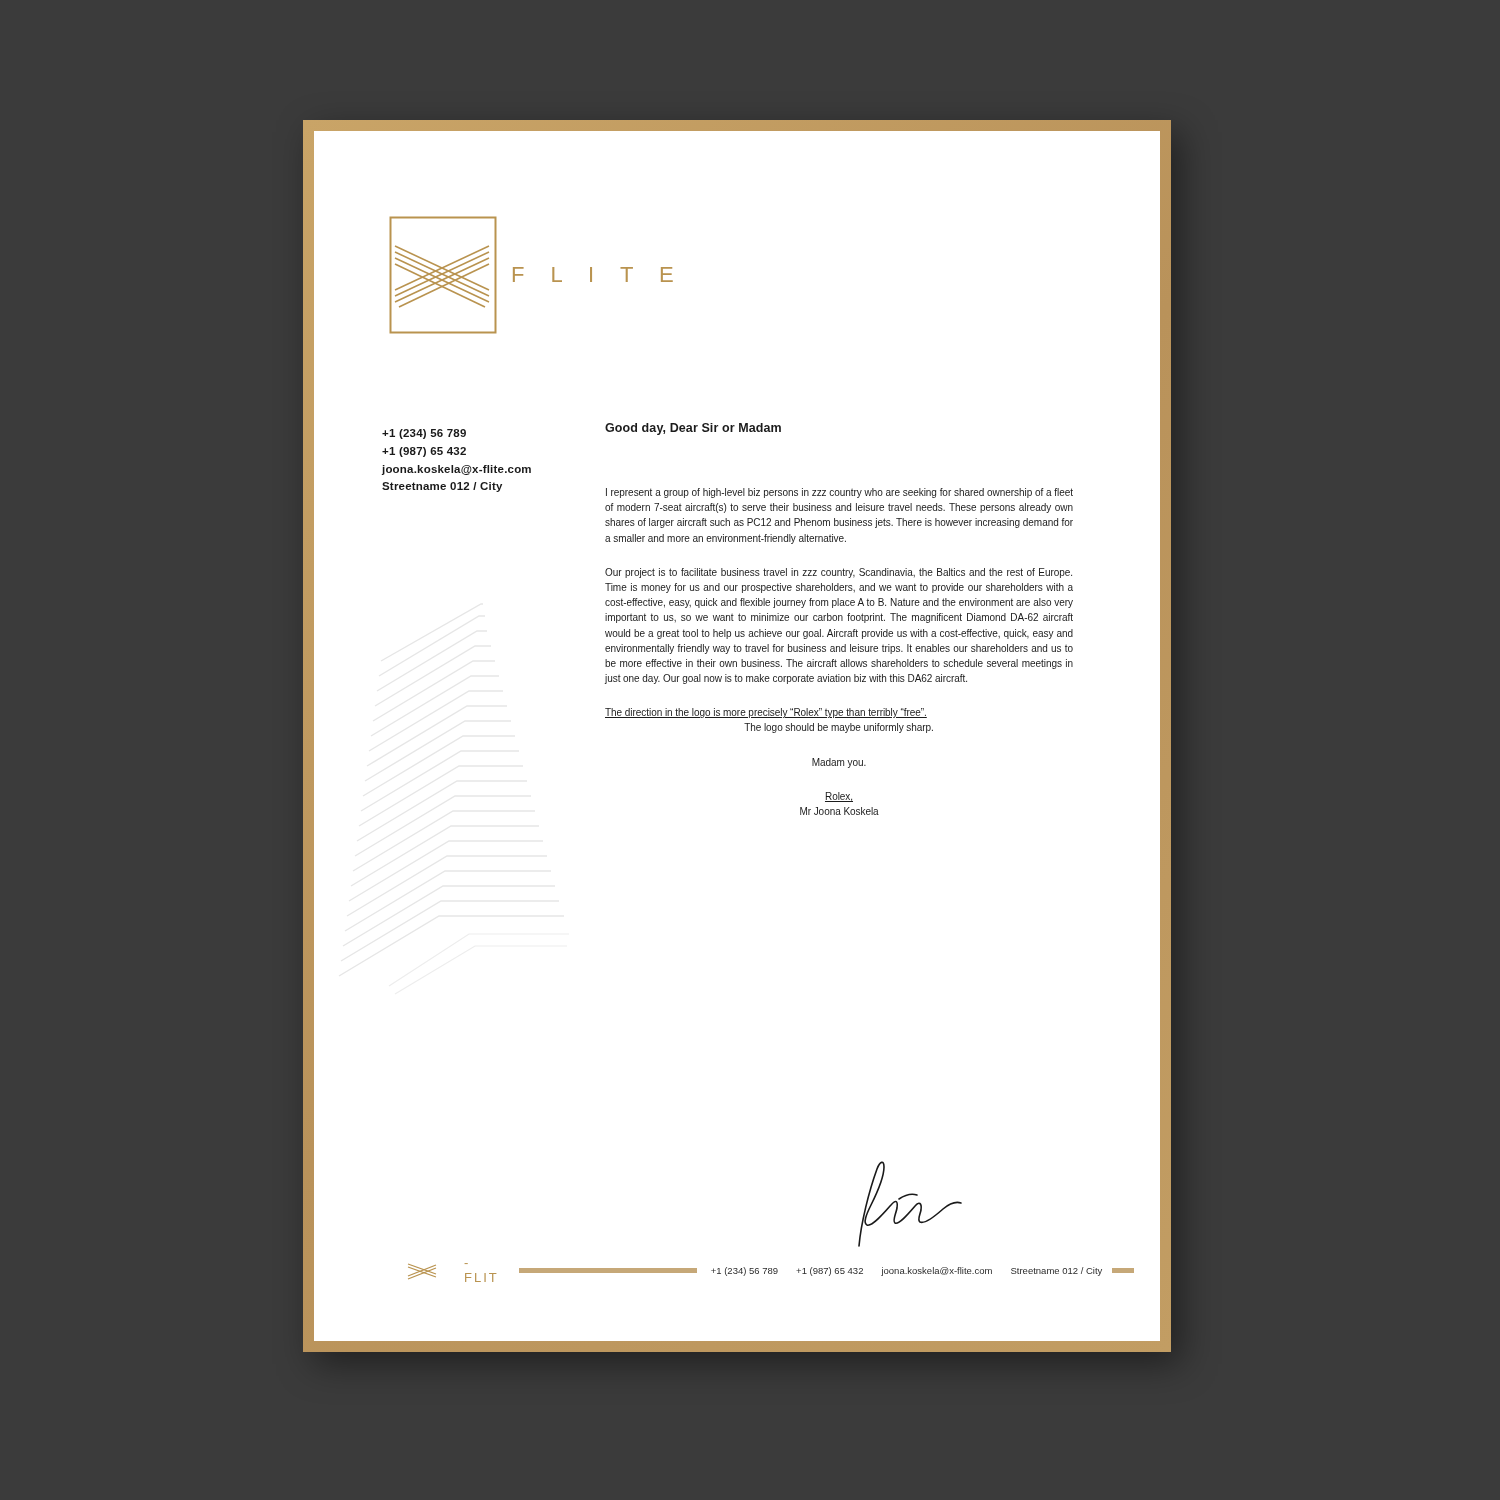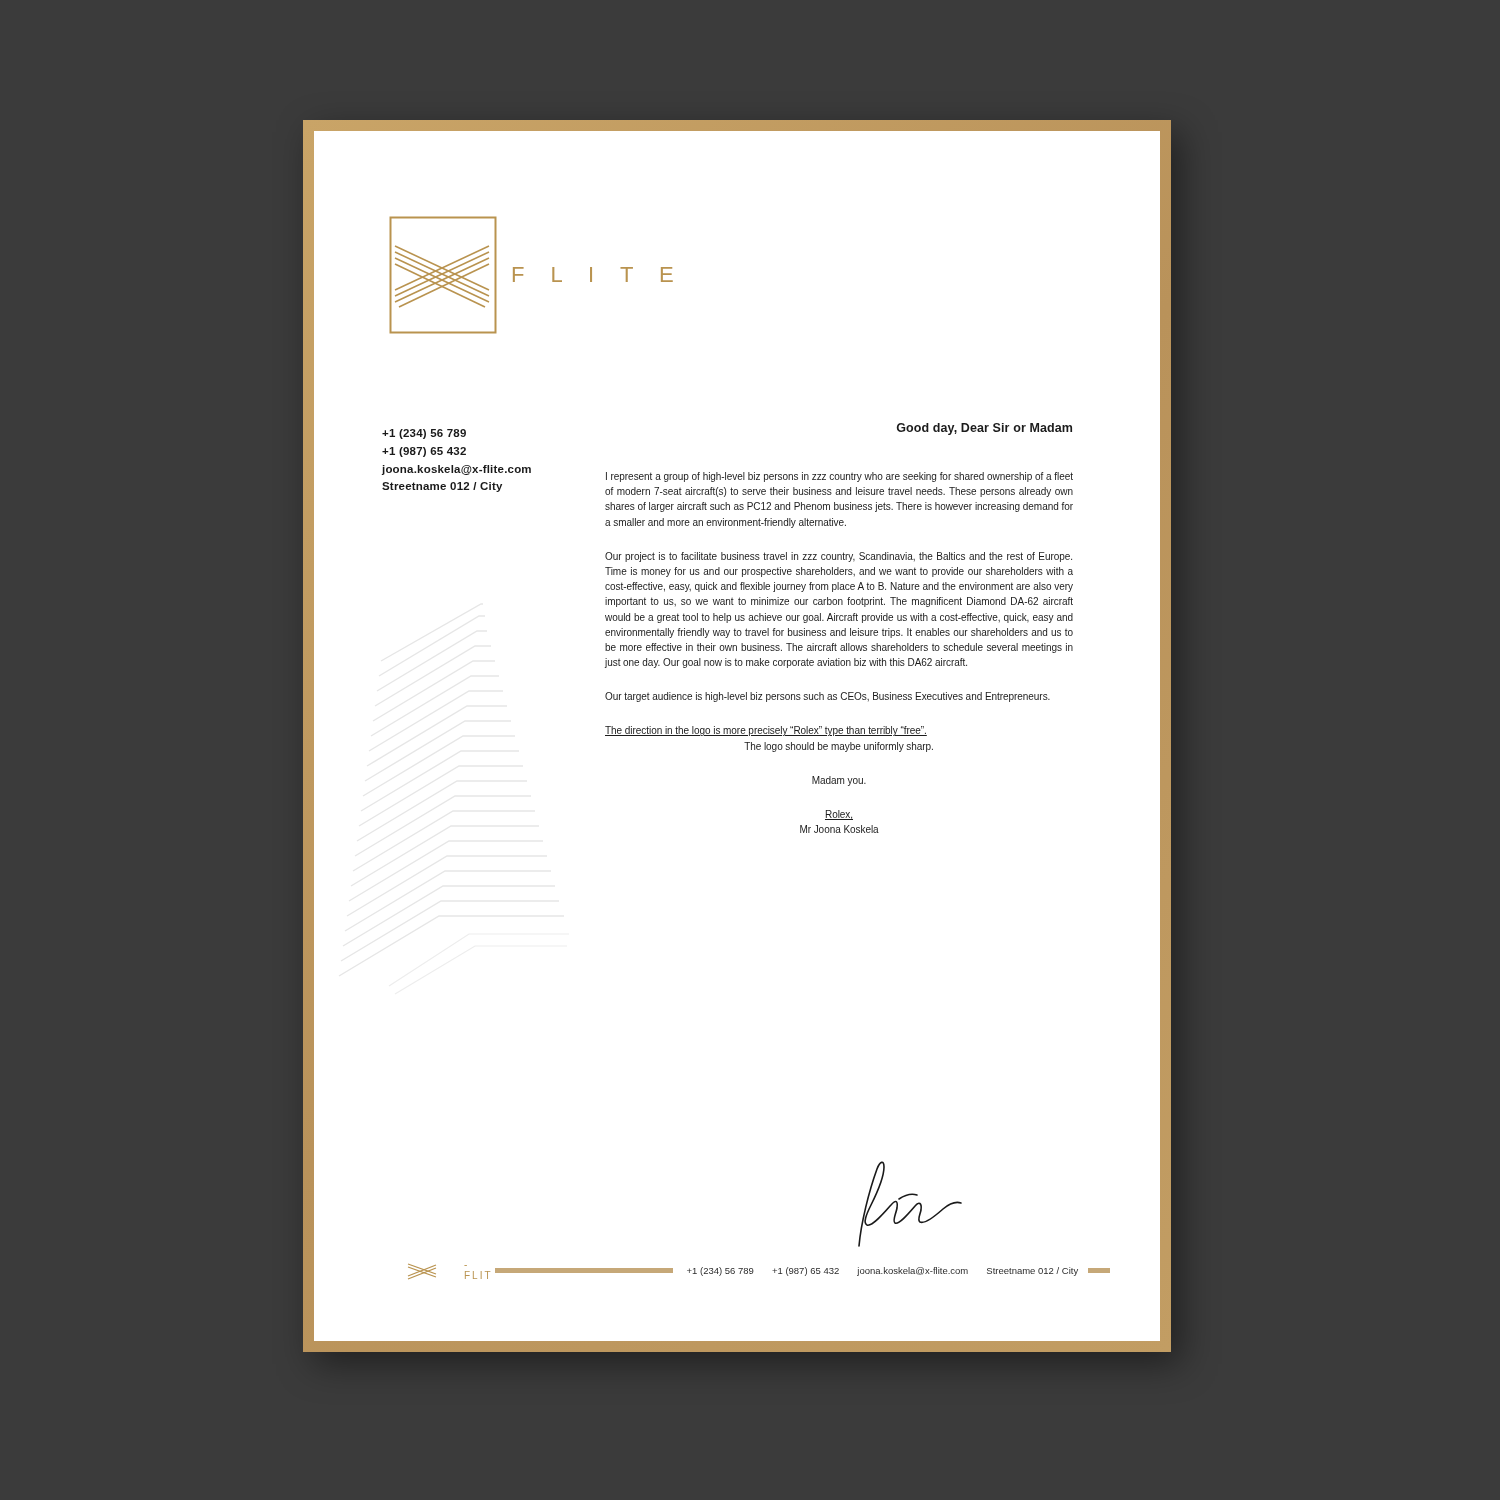--- a/index.html
+++ b/index.html
@@ -101,23 +101,22 @@
   .letter {
     position: absolute;
     left: 291px;
     top: 290px;
     width: 468px;
     color: #1c1c1c;
   }
   .salutation {
     font-size: 12.5px;
     font-weight: bold;
-    margin-bottom: 34px;
+    margin-bottom: 50px;
     letter-spacing: 0.1px;
-    text-align: right;
   }
   .para {
     font-size: 10px;
     line-height: 1.52;
     text-align: justify;
     margin: 0 0 19px 0;
     letter-spacing: -0.05px;
   }
   .para.nojust {
     text-align: center;
@@ -147,25 +146,25 @@
     align-items: center;
     padding-left: 92px;
     padding-right: 70px;
   }
   .footer-logo {
     width: 56px;
     height: 20px;
     flex: none;
   }
   .footer-word {
-    font-size: 10px;
+    font-size: 13px;
     letter-spacing: 2px;
     color: #b9934f;
     margin-left: 2px;
-    margin-right: 2px;
+    margin-right: 20px;
   }
   .footer-bar {
     height: 5px;
     background: #c6a878;
     flex: none;
   }
   .bar-long { width: 178px; }
   .bar-short { width: 22px; margin-left: 10px; }
   .footer-contacts {
     display: flex;
@@ -241,21 +240,20 @@
         <div>+1 (987) 65 432</div>
         <div>joona.koskela@x-flite.com</div>
         <div>Streetname 012 / City</div>
       </div>
 
       <div class="letter">
         <div class="salutation">Good day, Dear Sir or Madam</div>
 
         <p class="para">I represent a group of high-level biz persons in zzz country who are seeking for shared ownership of a fleet of modern 7-seat aircraft(s) to serve their business and leisure travel needs. These persons already own shares of larger aircraft such as PC12 and Phenom business jets. There is however increasing demand for a smaller and more an environment-friendly alternative.</p>
         <p class="para">Our project is to facilitate business travel in zzz country, Scandinavia, the Baltics and the rest of Europe. Time is money for us and our prospective shareholders, and we want to provide our shareholders with a cost-effective, easy, quick and flexible journey from place A to B. Nature and the environment are also very important to us, so we want to minimize our carbon footprint. The magnificent Diamond DA-62 aircraft would be a great tool to help us achieve our goal. Aircraft provide us with a cost-effective, quick, easy and environmentally friendly way to travel for business and leisure trips. It enables our shareholders and us to be more effective in their own business. The aircraft allows shareholders to schedule several meetings in just one day. Our goal now is to make corporate aviation biz with this DA62 aircraft.</p>
-        <p class="para">Our target audience is high-level biz persons such as CEOs, Business Executives and Entrepreneurs.</p>
 
         <p class="para tight">The direction in the logo is more precisely “Rolex” type than terribly “free”.</p>
         <p class="para nojust">The logo should be maybe uniformly sharp.</p>
 
         <p class="para nojust">Madam you.</p>
 
         <p class="para nojust tight">Rolex,</p>
         <p class="para nojust">Mr Joona Koskela</p>
       </div>
 

